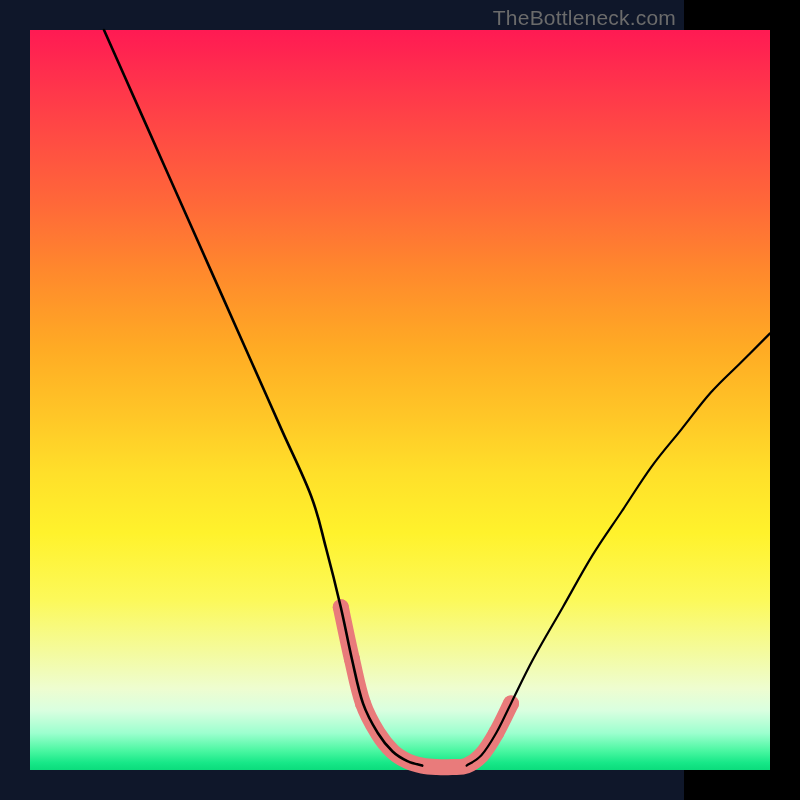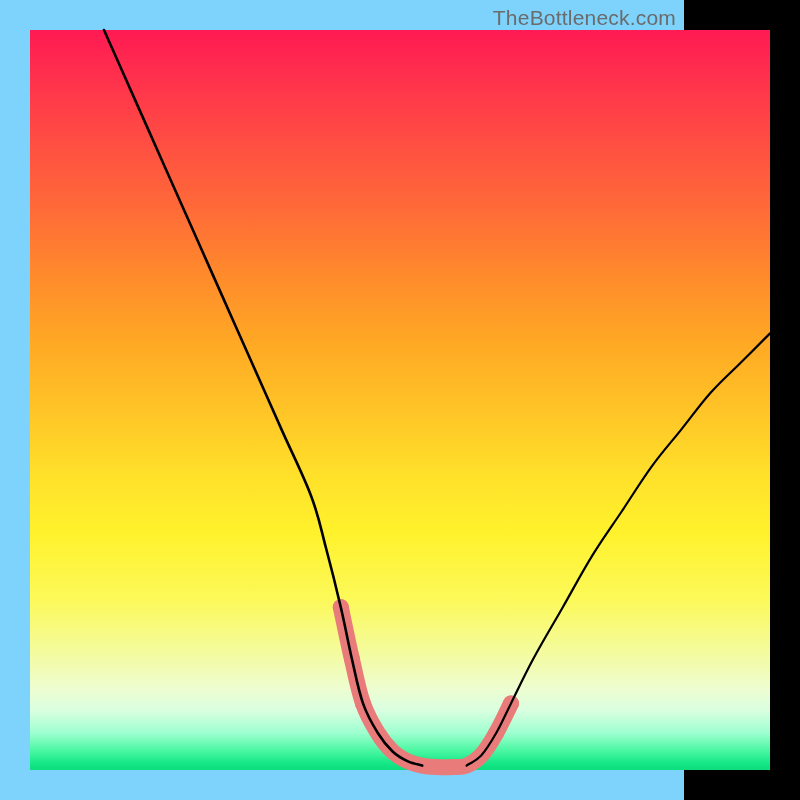--- a/index.html
+++ b/index.html
@@ -8,21 +8,21 @@
     width: 800px;
     height: 800px;
     background: #000;
     overflow: hidden;
     font-family: Arial, Helvetica, sans-serif;
   }
   .frame {
     position: absolute;
     left: 0; top: 0;
     width: 684px; height: 800px;
-    background: #7dd3fc;
+    background: #0f172a;
   }
   .plot {
     position: absolute;
     left: 30px;
     top: 30px;
     width: 740px;
     height: 740px;
     
     background: linear-gradient(
       to bottom,

